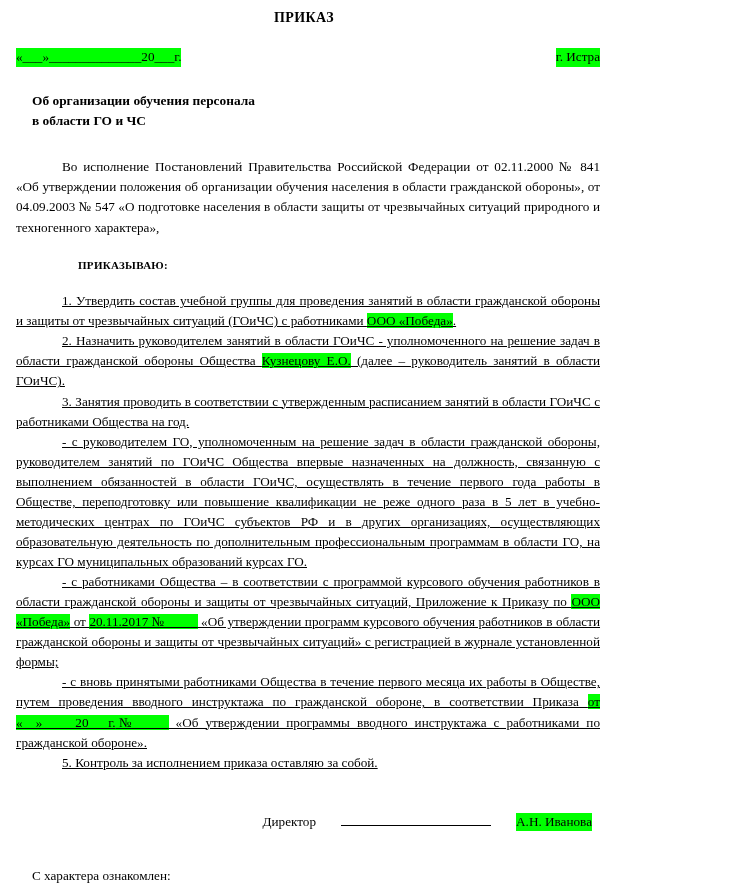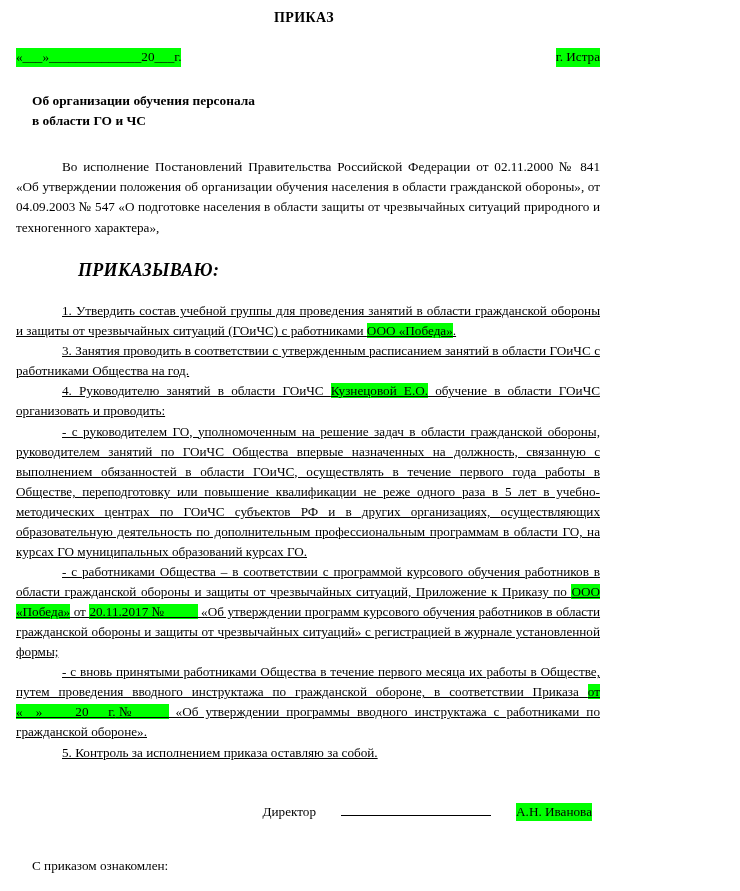--- a/index.html
+++ b/index.html
@@ -66,23 +66,22 @@
     margin: 0;
     text-align: justify;
     text-indent: 46px;
     line-height: 1.52;
   }
   .order-word {
     margin-top: 20px;
     margin-bottom: 18px;
     padding-left: 62px;
     font-weight: bold;
-    font-size: 18px;
+    font-size: 11px;
     letter-spacing: 0.3px;
-    font-style: italic;
   }
   .items p { margin: 0; text-decoration: underline; }
   .sign-row {
     margin-top: 40px;
     padding-right: 8px;
     display: flex;
     justify-content: flex-end;
     align-items: baseline;
     gap: 15px;
   }
@@ -134,41 +133,41 @@
   <div class="body-block">
 
     <p class="just">Во исполнение Постановлений Правительства Российской Федерации от 02.11.2000 № 841 «Об утверждении положения об организации обучения населения в области гражданской обороны», от 04.09.2003 № 547 «О подготовке населения в области защиты от чрезвычайных ситуаций природного и техногенного характера»,</p>
 
     <div class="order-word">ПРИКАЗЫВАЮ:</div>
 
     <div class="items">
 
       <p class="just"><span>1. Утвердить состав учебной группы для проведения занятий в области гражданской обороны и защиты от чрезвычайных ситуаций (ГОиЧС) с работниками </span><span class="hl">ООО «Победа»</span><span>.</span></p>
 
+      <p class="just"><span>2. Назначить руководителем занятий в области ГОиЧС - уполномоченного на решение задач в области гражданской обороны Общества </span><span class="hl">Кузнецову Е.О.</span><span> (далее – руководитель занятий в области ГОиЧС).</span></p>
 
       <p class="just">3. Занятия проводить в соответствии с утвержденным расписанием занятий в области ГОиЧС с работниками Общества на год.</p>
 
-      <p class="just"><span>4. Руководителю занятий в области ГОиЧС </span><span class="hl">Кузнецовой Е.О.</span><span> обучение в области ГОиЧС организовать и проводить:</span></p>
 
       <p class="just">- с руководителем ГО, уполномоченным на решение задач в области гражданской обороны, руководителем занятий по ГОиЧС Общества впервые назначенных на должность, связанную с выполнением обязанностей в области ГОиЧС, осуществлять в течение первого года работы в Обществе, переподготовку или повышение квалификации не реже одного раза в 5 лет в учебно-методических центрах по ГОиЧС субъектов РФ и в других организациях, осуществляющих образовательную деятельность по дополнительным профессиональным программам в области ГО, на курсах ГО муниципальных образований курсах ГО.</p>
 
       <p class="just"><span>- с работниками Общества – в соответствии с программой курсового обучения работников в области гражданской обороны и защиты от чрезвычайных ситуаций, Приложение к Приказу по </span><span class="hl">ООО «Победа»</span><span> от </span><span class="hl">20.11.2017  №_____</span><span>  «Об утверждении программ курсового обучения работников в области гражданской обороны и защиты от чрезвычайных ситуаций» с регистрацией в журнале установленной формы;</span></p>
 
       <p class="just"><span>- с вновь принятыми работниками Общества в течение первого месяца их работы в Обществе, путем проведения вводного инструктажа по гражданской обороне, в соответствии Приказа </span><span class="hl">от «__»_____20___г.</span><span class="hl">№_____</span><span> «Об утверждении программы вводного инструктажа с работниками по гражданской обороне».</span></p>
 
       <p class="just">5. Контроль за исполнением приказа оставляю за собой.</p>
     </div>
 
     <div class="sign-row">
       <span class="sign-label">Директор</span>
       <span class="sign-line"></span>
       <span class="hl">А.Н. Иванова</span>
     </div>
 
-    <div class="ack">С приказом ознакомлен:</div>
+    <div class="ack">С характера ознакомлен:</div>
 
     <div class="ack-sign-row">
       <span class="ack-line"></span>
       <span class="hl">Е.О. Кузнецова</span>
     </div>
 
   </div>
 </div>
 
 </body></html>

